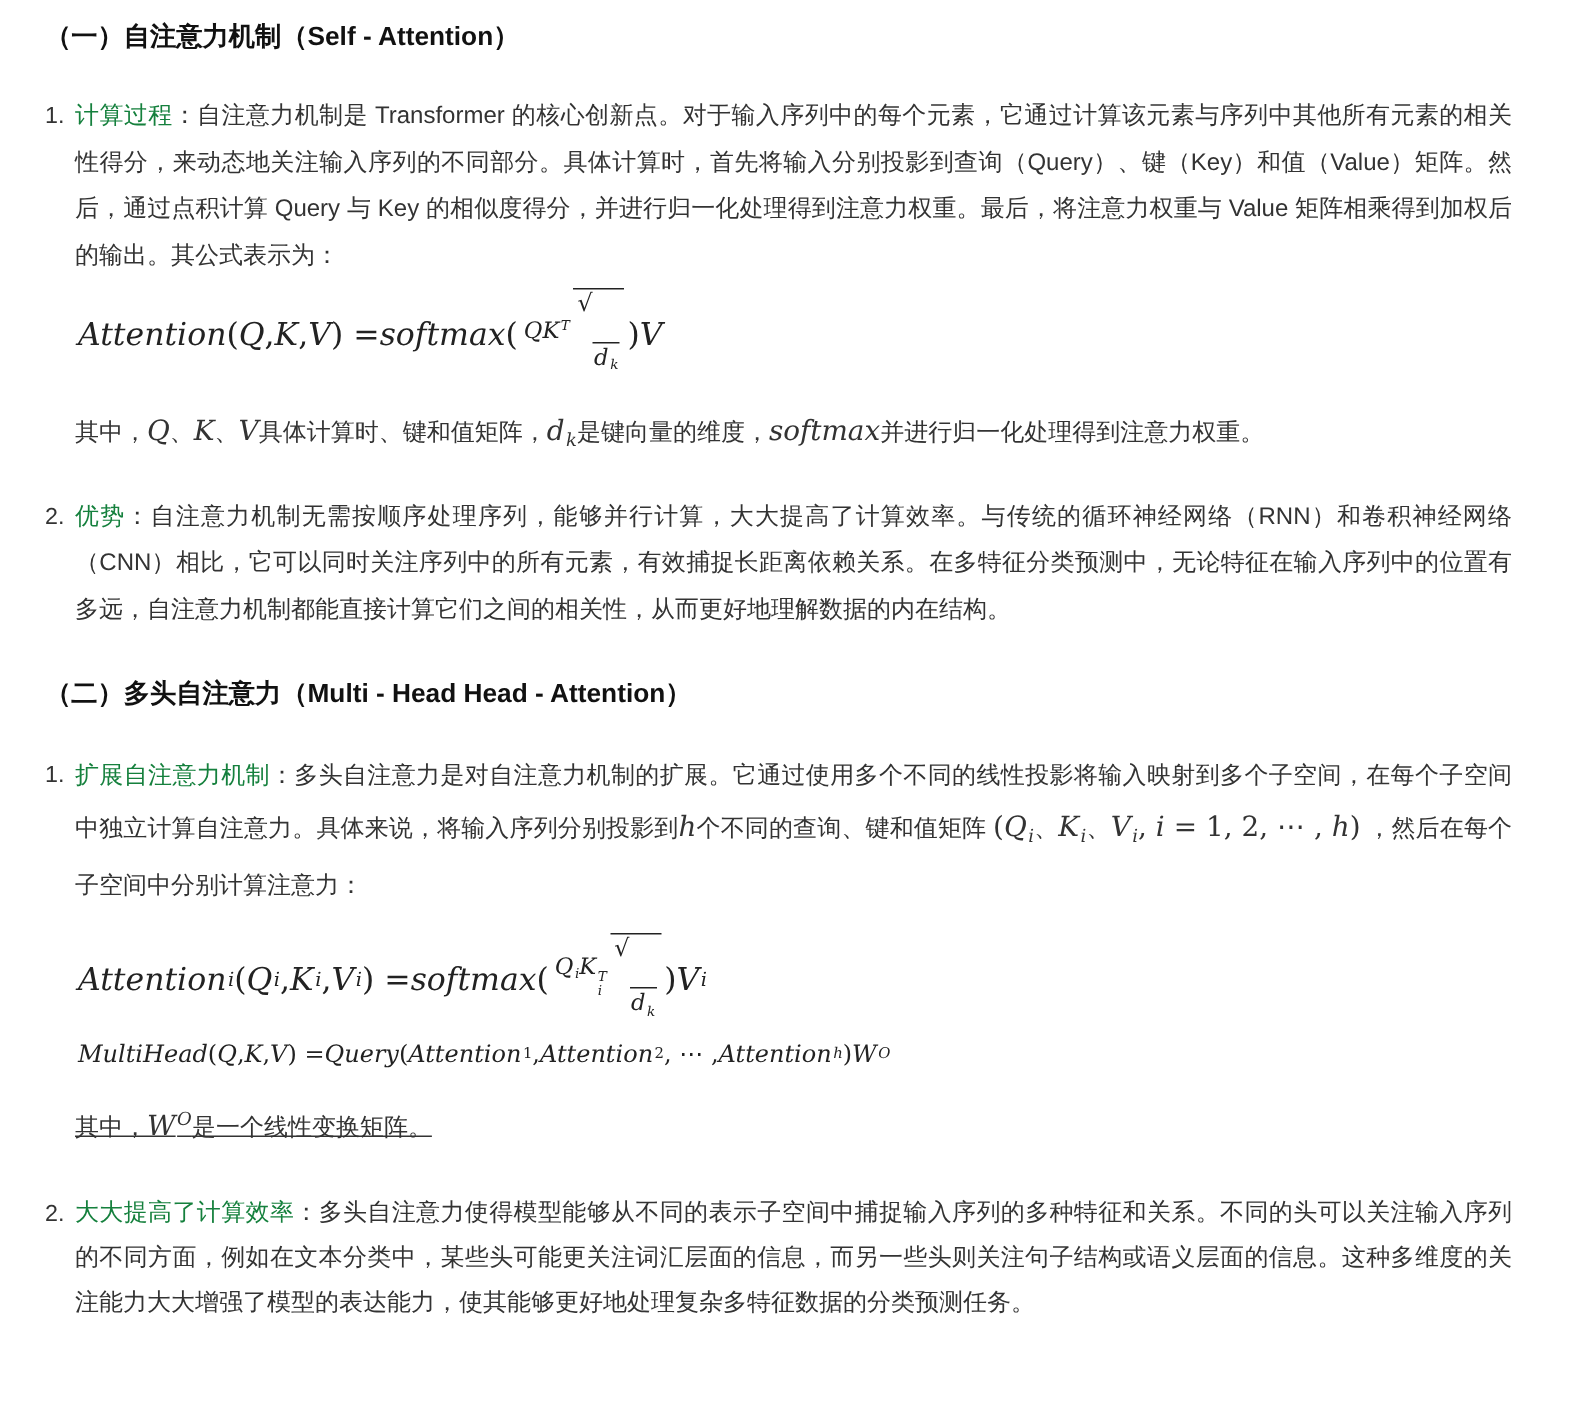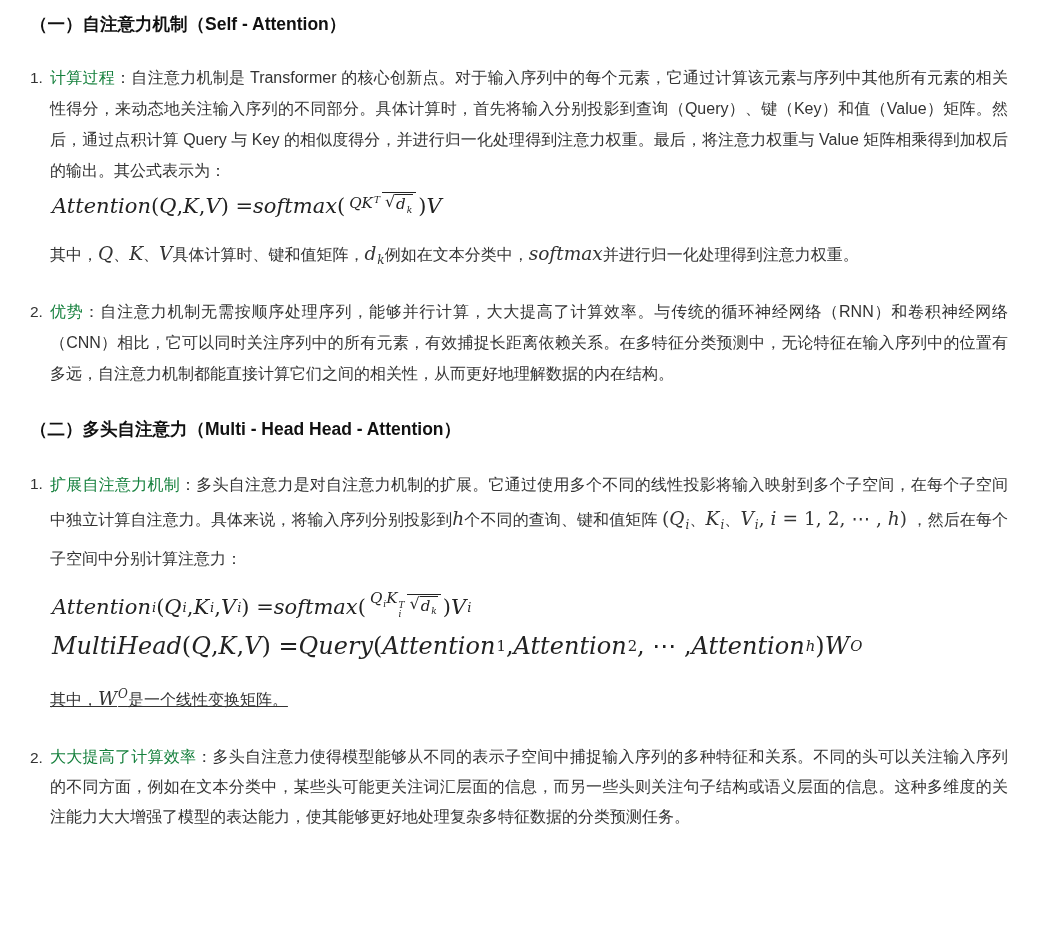--- a/index.html
+++ b/index.html
@@ -32,33 +32,33 @@
   .mr{font-family:"DejaVu Serif","Liberation Serif",serif;font-style:normal;}
   .para .mi,.para .mr{font-size:1.16em;}
   .msub{font-size:0.62em !important;vertical-align:-0.35em;margin-left:1px;}
   .msup{font-size:0.62em !important;vertical-align:0.55em;margin-left:1px;}
   .para .msub,.para .msup{font-size:0.75em !important;}
 
   .formula{font-size:21px;color:#222;margin:8px 0 14px 2px;
            font-family:"DejaVu Serif","Liberation Serif",serif;
            display:flex;align-items:center;}
   .formula.f2{margin:16px 0 10px 2px;}
-  .formula.f3{margin:8px 0 12px 2px;font-size:24px;}
+  .formula.f3{margin:8px 0 12px 2px;font-size:16px;}
 
   .frac{display:inline-flex;flex-direction:row;align-items:center;
         vertical-align:middle;font-size:0.72em;line-height:1.15;
         margin:0 2px;transform:translateY(-2px);}
   .frac .num{padding:0 2px;}
   .frac .den{border-top:1.4px solid currentColor;padding:1px 3px 0 3px;}
   .frac .msup{font-size:0.6em !important;}
   .frac .msub{font-size:0.6em !important;}
 
   .sqrt{display:inline-flex;align-items:flex-start;}
   .sqrt-sym{font-size:1.05em;line-height:1;}
-  .sqrt-body{border-top:1.2px solid currentColor;padding:0 1px;line-height:1.2;}
+  .sqrt-body{border-top:1.2px solid currentColor;padding:0 1px;line-height:1.2;margin-top:34px;}
 
   .mss{display:inline-flex;flex-direction:column;align-items:flex-start;
        font-size:0.6em;line-height:1.05;vertical-align:-0.5em;margin-left:1px;}
 </style>
 </head>
 <body>
 
 <div class="page">
 
   <h2 class="section-heading first">（一）自注意力机制（Self - Attention）</h2>
@@ -83,21 +83,21 @@
             <span class="frac">
               <span class="num"><span class="mi">QK</span><span class="mi msup">T</span></span>
               <span class="den"><span class="sqrt">
                   <span class="mr sqrt-sym">√</span>
                   <span class="sqrt-body"><span class="mi">d</span><span class="mi msub">k</span></span>
                 </span></span>
             </span>
             <span class="mr">)</span>
             <span class="mi">V</span>
           </div>
-        <p class="para p-note"><span class="tx">其中，</span><span class="mi">Q</span><span class="tx">、</span><span class="mi">K</span><span class="tx">、</span><span class="mi">V</span><span class="tx">具体计算时、键和值矩阵，</span><span class="mi">d</span><span class="mi msub">k</span><span class="tx">例如在文本分类中，</span><span class="mi">softmax</span><span class="tx">并进行归一化处理得到注意力权重。</span></p>
+        <p class="para p-note"><span class="tx">其中，</span><span class="mi">Q</span><span class="tx">、</span><span class="mi">K</span><span class="tx">、</span><span class="mi">V</span><span class="tx">具体计算时、键和值矩阵，</span><span class="mi">d</span><span class="mi msub">k</span><span class="tx">是键向量的维度，</span><span class="mi">softmax</span><span class="tx">并进行归一化处理得到注意力权重。</span></p>
       </div>
     </div>
 
     <div class="list-item">
       <span class="marker">2.</span>
       <div class="content">
         <p class="para p-body"><span class="tb">优势</span><span class="tx">：自注意力机制无需按顺序处理序列，能够并行计算，大大提高了计算效率。与传统的循环神经网络（RNN）和卷积神经网络（CNN）相比，它可以同时关注序列中的所有元素，有效捕捉长距离依赖关系。在多特征分类预测中，无论特征在输入序列中的位置有多远，自注意力机制都能直接计算它们之间的相关性，从而更好地理解数据的内在结构。</span></p>
       </div>
     </div>
 

